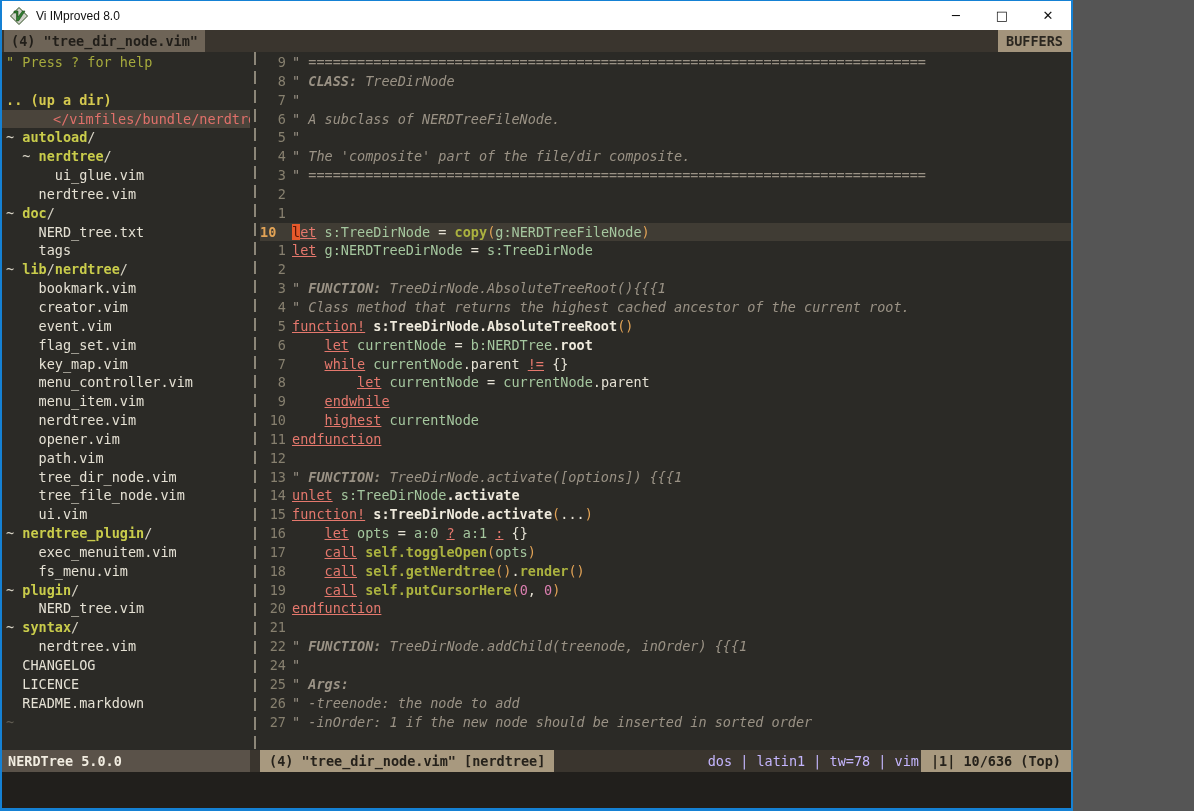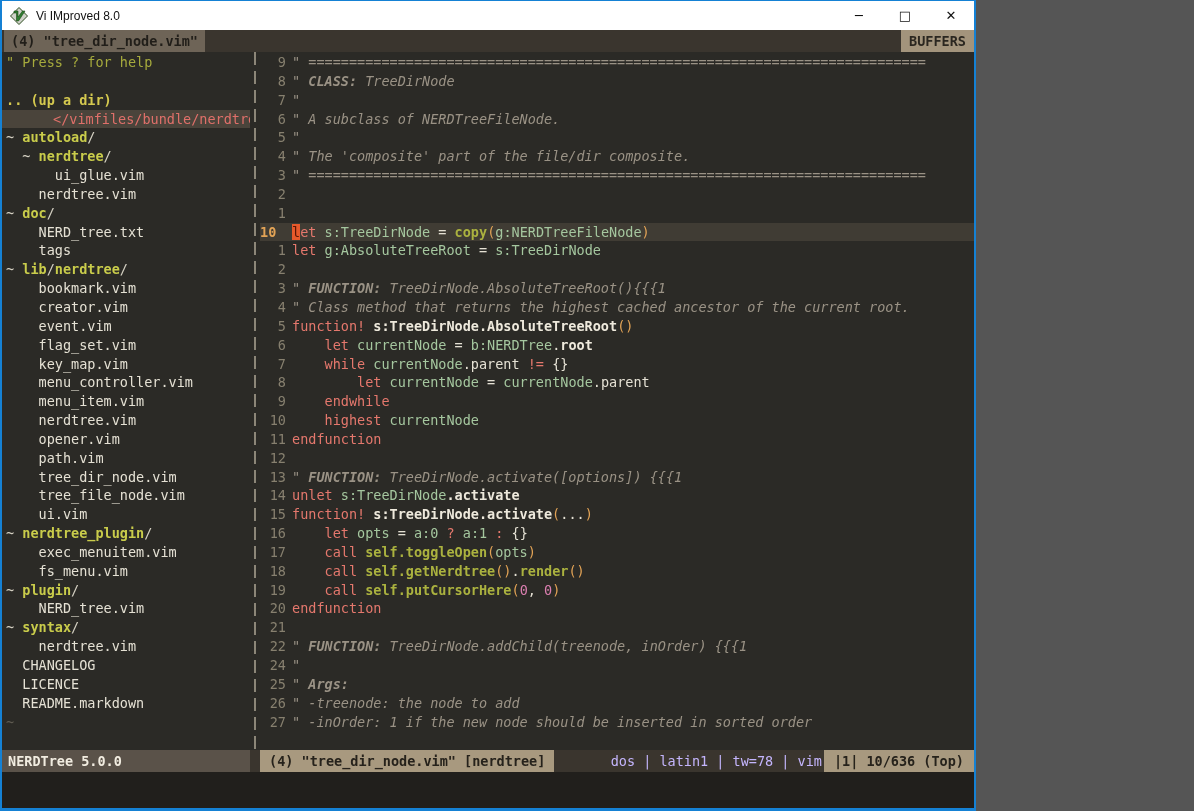--- a/index.html
+++ b/index.html
@@ -1,17 +1,17 @@
 <!DOCTYPE html>
 <html><head>
 <meta charset="utf-8">
 <style>
   html,body{margin:0;padding:0;background:#555;}
   .window{
-    position:relative;width:976px;height:811px;box-sizing:border-box;
+    position:relative;width:1073px;height:811px;box-sizing:border-box;
     border-left:2px solid #1581d4;border-right:2px solid #1581d4;
     border-bottom:3px solid #1581d4;border-top:1px solid #1581d4;
     font-family:"DejaVu Sans Mono",monospace;overflow:hidden;background:#2b2a26;
     display:flex;flex-direction:column;
   }
   
   .titlebar{height:29px;background:#ffffff;display:flex;align-items:center;flex:none;}
   .titlebar .app-icon{width:18px;height:18px;margin-left:8px;flex:none;}
   .titlebar .title-text{font-family:"Liberation Sans",sans-serif;font-size:12px;color:#111;margin-left:8px;flex:1;}
   .wbtns{display:flex;height:100%;}
@@ -36,21 +36,21 @@
   .t-row.hl{background:#4a443b;}
   .e-row{display:flex;}
   .e-row.cur{background:#403c34;}
   .num{display:inline-block;width:26px;flex:none;text-align:right;margin-right:6px;
        color:#87806f;}
   .num.curnum{text-align:left;color:#e2a356;font-weight:bold;}
   .code{flex:1;white-space:pre;}
   
   .s-cm{color:#9a9285;font-style:italic;}
   .s-cmb{color:#9a9285;font-style:italic;font-weight:bold;}
-  .s-kw{color:#e5786d;}
+  .s-kw{color:#e5786d;text-decoration:underline;}
   .s-id{color:#a5c79f;}
   .s-fn{color:#abb23f;font-weight:bold;}
   .s-pr{color:#e2a356;}
   .s-nm{color:#dc7fb0;}
   .s-tx{color:#e5e1d4;}
   .s-bw{color:#eee9dc;font-weight:bold;}
   .s-cur{background:#e6592b;color:#5a1505;}
   
   .s-help{color:#a6aa3d;}
   .s-up{color:#d5c94f;font-weight:bold;}
@@ -153,21 +153,21 @@
         <div class="e-row row"><span class="num">9</span><span class="code"><span class="s-cm">" ============================================================================</span></span></div>
         <div class="e-row row"><span class="num">8</span><span class="code"><span class="s-cm">" </span><span class="s-cmb">CLASS:</span><span class="s-cm"> TreeDirNode</span></span></div>
         <div class="e-row row"><span class="num">7</span><span class="code"><span class="s-cm">"</span></span></div>
         <div class="e-row row"><span class="num">6</span><span class="code"><span class="s-cm">" A subclass of NERDTreeFileNode.</span></span></div>
         <div class="e-row row"><span class="num">5</span><span class="code"><span class="s-cm">"</span></span></div>
         <div class="e-row row"><span class="num">4</span><span class="code"><span class="s-cm">" The 'composite' part of the file/dir composite.</span></span></div>
         <div class="e-row row"><span class="num">3</span><span class="code"><span class="s-cm">" ============================================================================</span></span></div>
         <div class="e-row row"><span class="num">2</span><span class="code"></span></div>
         <div class="e-row row"><span class="num">1</span><span class="code"></span></div>
         <div class="e-row row cur"><span class="num curnum">10</span><span class="code"><span class="s-cur">l</span><span class="s-kw">et</span><span class="s-tx"> </span><span class="s-id">s:TreeDirNode</span><span class="s-tx"> = </span><span class="s-fn">copy</span><span class="s-pr">(</span><span class="s-id">g:NERDTreeFileNode</span><span class="s-pr">)</span></span></div>
-        <div class="e-row row"><span class="num">1</span><span class="code"><span class="s-kw">let</span><span class="s-tx"> </span><span class="s-id">g:AbsoluteTreeRoot</span><span class="s-tx"> = </span><span class="s-id">s:TreeDirNode</span></span></div>
+        <div class="e-row row"><span class="num">1</span><span class="code"><span class="s-kw">let</span><span class="s-tx"> </span><span class="s-id">g:NERDTreeDirNode</span><span class="s-tx"> = </span><span class="s-id">s:TreeDirNode</span></span></div>
         <div class="e-row row"><span class="num">2</span><span class="code"></span></div>
         <div class="e-row row"><span class="num">3</span><span class="code"><span class="s-cm">" </span><span class="s-cmb">FUNCTION:</span><span class="s-cm"> TreeDirNode.AbsoluteTreeRoot(){{{1</span></span></div>
         <div class="e-row row"><span class="num">4</span><span class="code"><span class="s-cm">" Class method that returns the highest cached ancestor of the current root.</span></span></div>
         <div class="e-row row"><span class="num">5</span><span class="code"><span class="s-kw">function!</span><span class="s-tx"> </span><span class="s-bw">s:TreeDirNode.AbsoluteTreeRoot</span><span class="s-pr">()</span></span></div>
         <div class="e-row row"><span class="num">6</span><span class="code"><span class="s-tx">    </span><span class="s-kw">let</span><span class="s-tx"> </span><span class="s-id">currentNode</span><span class="s-tx"> = </span><span class="s-id">b:NERDTree</span><span class="s-tx">.</span><span class="s-bw">root</span></span></div>
         <div class="e-row row"><span class="num">7</span><span class="code"><span class="s-tx">    </span><span class="s-kw">while</span><span class="s-tx"> </span><span class="s-id">currentNode</span><span class="s-tx">.parent </span><span class="s-kw">!=</span><span class="s-tx"> {}</span></span></div>
         <div class="e-row row"><span class="num">8</span><span class="code"><span class="s-tx">        </span><span class="s-kw">let</span><span class="s-tx"> </span><span class="s-id">currentNode</span><span class="s-tx"> = </span><span class="s-id">currentNode</span><span class="s-tx">.parent</span></span></div>
         <div class="e-row row"><span class="num">9</span><span class="code"><span class="s-tx">    </span><span class="s-kw">endwhile</span></span></div>
         <div class="e-row row"><span class="num">10</span><span class="code"><span class="s-tx">    </span><span class="s-kw">highest</span><span class="s-tx"> </span><span class="s-id">currentNode</span></span></div>
         <div class="e-row row"><span class="num">11</span><span class="code"><span class="s-kw">endfunction</span></span></div>

